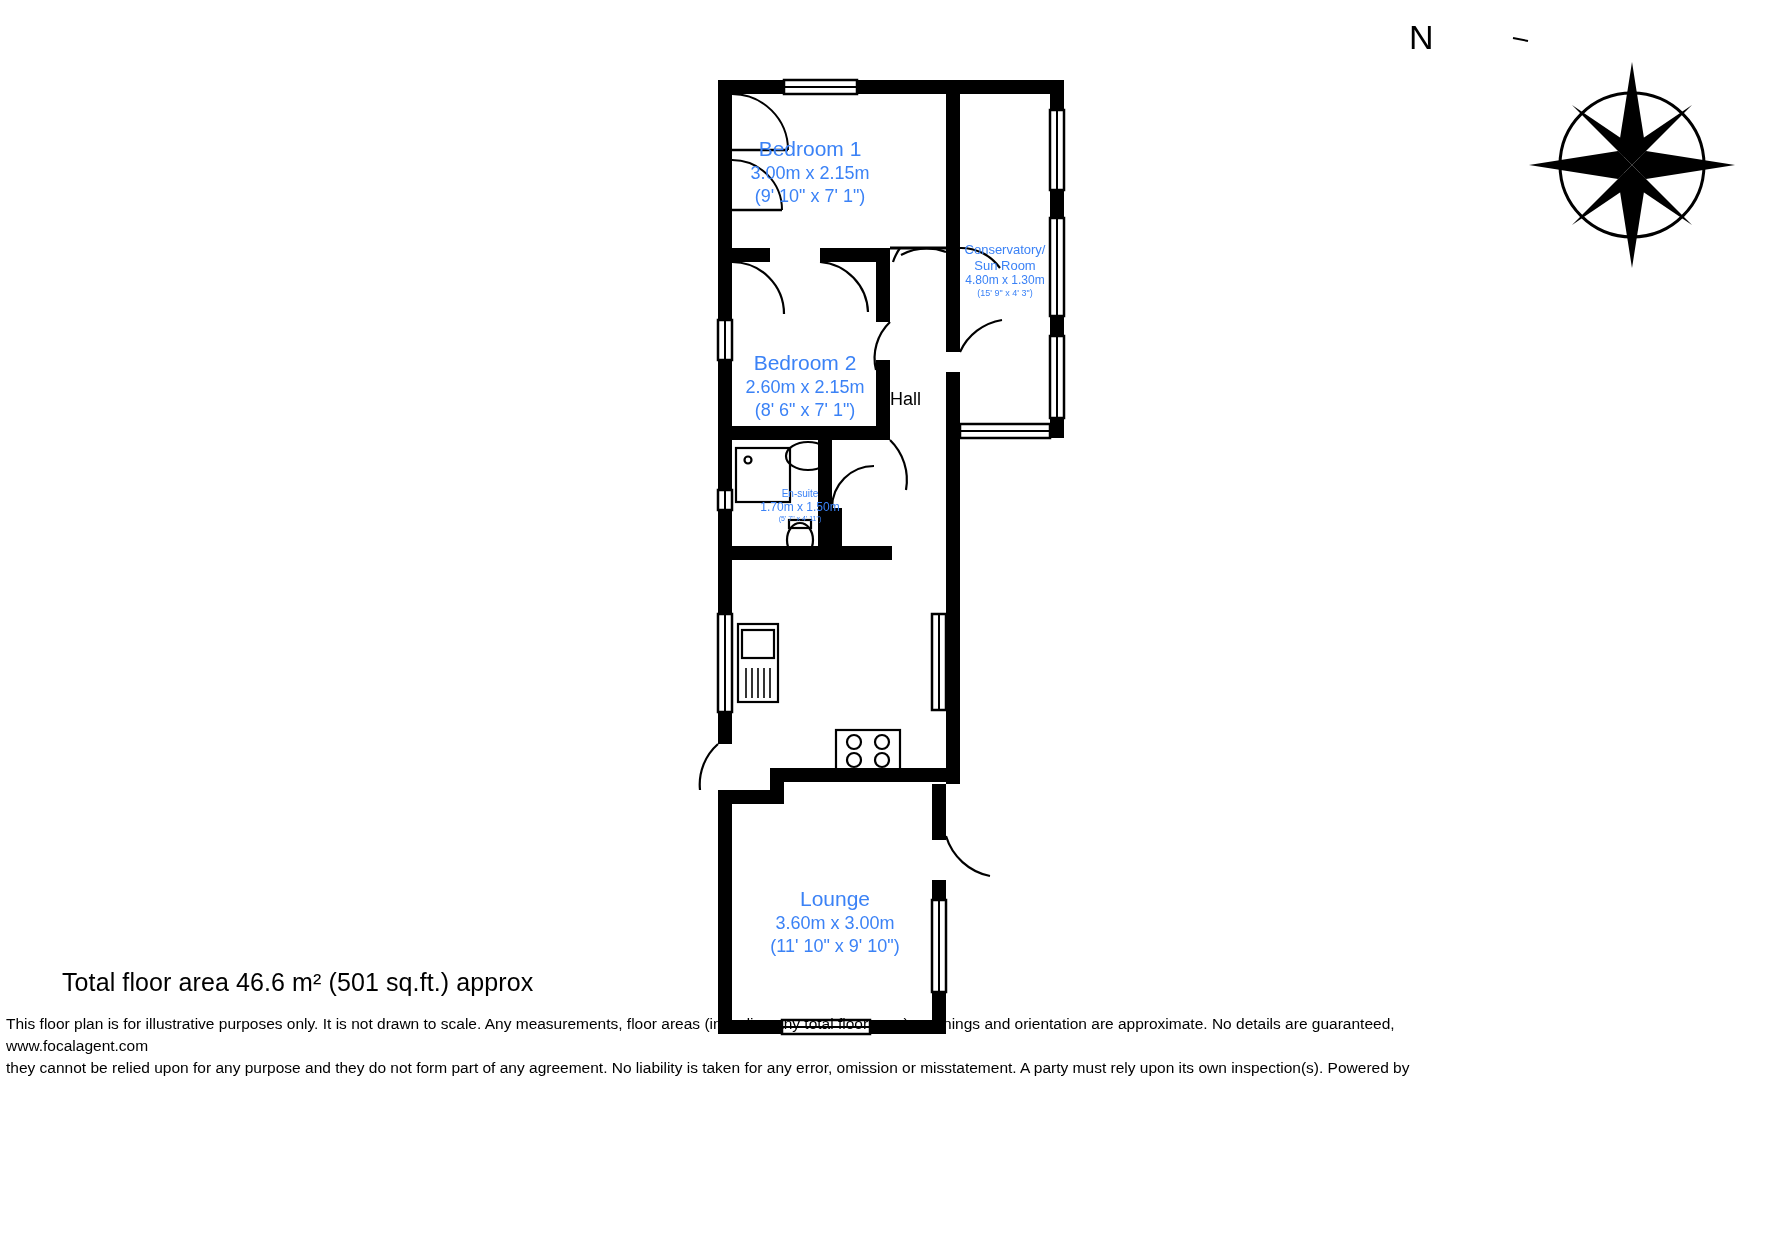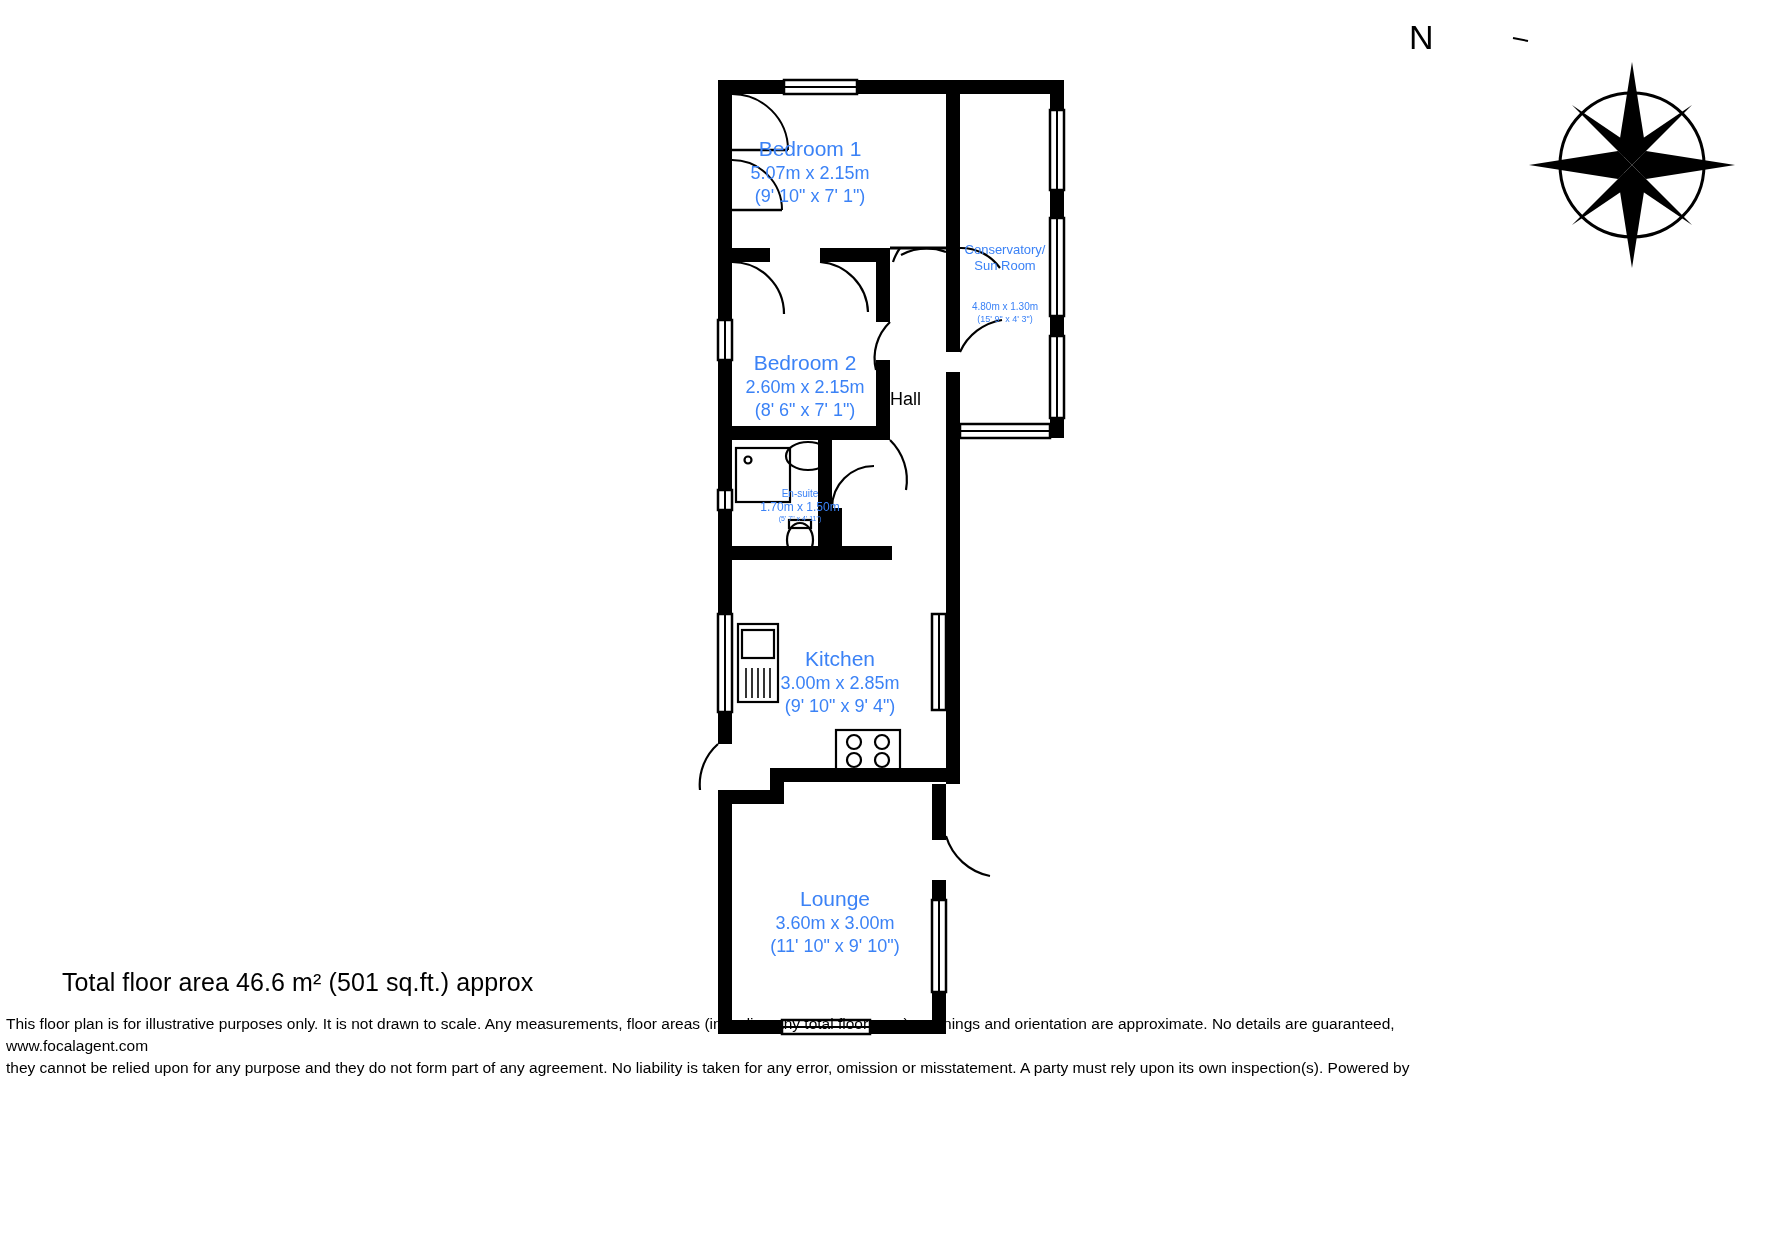--- a/index.html
+++ b/index.html
@@ -34,21 +34,21 @@
   }
   .room-label .rdim {
     display: block;
     font-size: 18px;
   }
   .room-label .rdimimp {
     display: block;
     font-size: 18px;
   }
   .room-label.small .rname { font-size: 13px; line-height: 1.2; }
-  .room-label.small .rdim { font-size: 10px; margin-top: 28px; }
+  .room-label.small .rdim { font-size: 12px; }
   .room-label.small .rdimimp { font-size: 9px; }
   .room-label.tiny .rname { font-size: 10px; line-height: 1.15; }
   .room-label.tiny .rdim { font-size: 12px; }
   .room-label.tiny .rdimimp { font-size: 7px; }
   .plain-label {
     position: absolute;
     font-size: 18px;
     white-space: nowrap;
   }
   #total-area {
@@ -263,21 +263,21 @@
       <polygon points="1692,105 1640,157 1630,147" fill="#000000"></polygon>
       <polygon points="1572,225 1624,173 1634,183" fill="#000000"></polygon>
       <polygon points="1692,225 1640,173 1630,183" fill="#000000"></polygon>
 
       <line x1="1513" y1="38" x2="1528" y2="41" stroke="#000000" stroke-width="2"></line>
     </g>
   </svg>
 
   <div class="room-label" style="left:700px; top:136px; width:220px;">
     <span class="rname">Bedroom 1</span>
-    <span class="rdim">5.07m x 2.15m</span>
+    <span class="rdim">3.00m x 2.15m</span>
     <span class="rdimimp">(9' 10" x 7' 1")</span>
   </div>
 
   <div class="room-label" style="left:695px; top:350px; width:220px;">
     <span class="rname">Bedroom 2</span>
     <span class="rdim">2.60m x 2.15m</span>
     <span class="rdimimp">(8' 6" x 7' 1")</span>
   </div>
 
   <div class="room-label small" style="left:930px; top:242px; width:150px;">
@@ -286,25 +286,20 @@
     <span class="rdim">4.80m x 1.30m</span>
     <span class="rdimimp">(15' 9" x 4' 3")</span>
   </div>
 
   <div class="room-label tiny" style="left:730px; top:488px; width:140px;">
     <span class="rname">En-suite</span>
     <span class="rdim">1.70m x 1.50m</span>
     <span class="rdimimp">(5' 7" x 4' 11")</span>
   </div>
 
-  <div class="room-label" style="left:730px; top:646px; width:220px;">
-    <span class="rname">Kitchen</span>
-    <span class="rdim">3.00m x 2.85m</span>
-    <span class="rdimimp">(9' 10" x 9' 4")</span>
-  </div>
 
   <div class="room-label" style="left:725px; top:886px; width:220px;">
     <span class="rname">Lounge</span>
     <span class="rdim">3.60m x 3.00m</span>
     <span class="rdimimp">(11' 10" x 9' 10")</span>
   </div>
 
   <div class="plain-label" style="left:890px; top:389px;">Hall</div>
 
   <div id="compass-letter">N</div>

